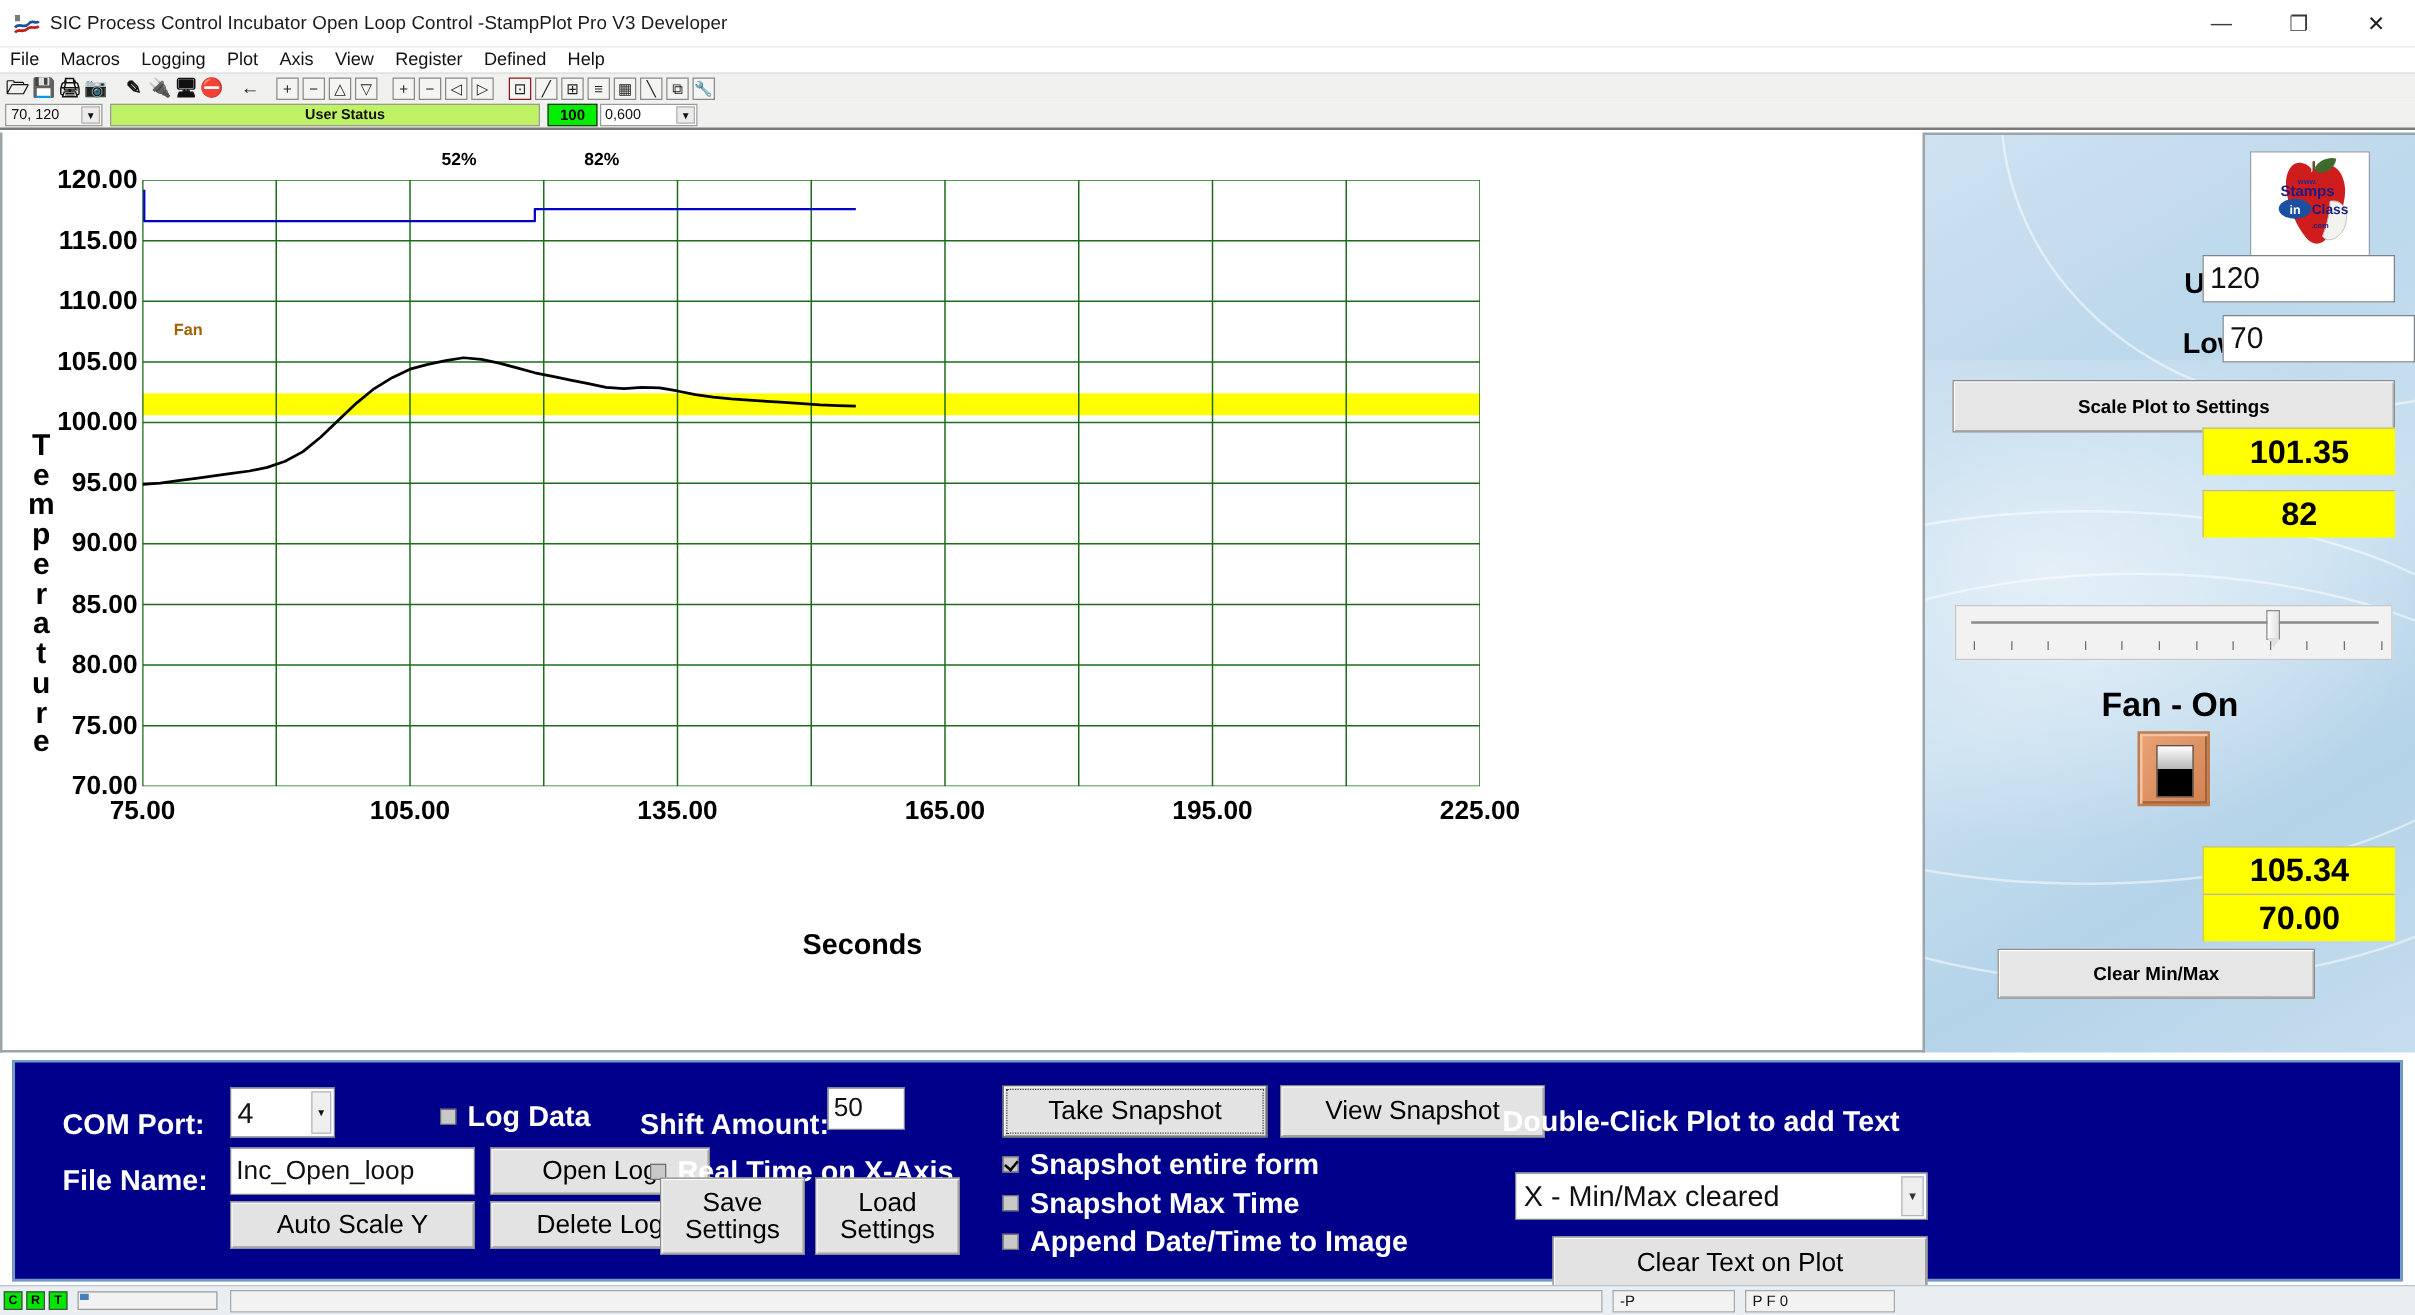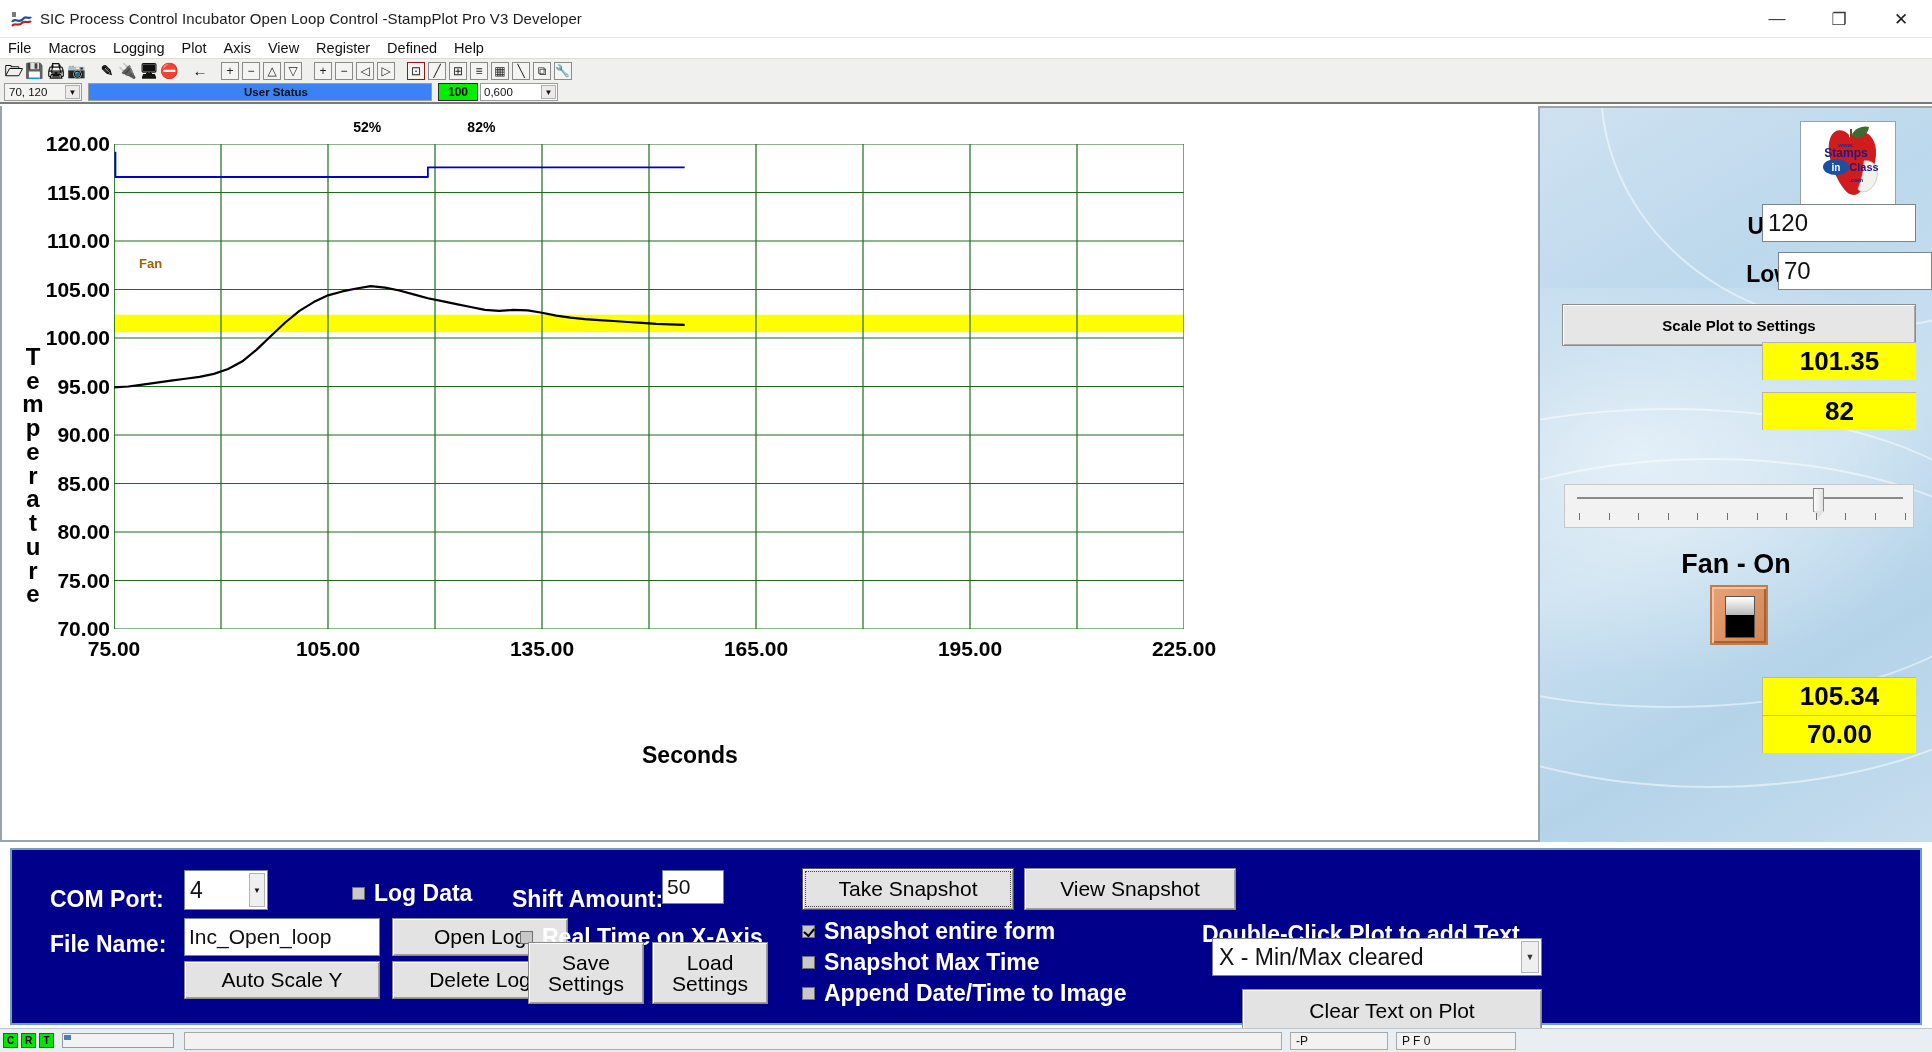--- a/index.html
+++ b/index.html
@@ -49,21 +49,21 @@
   }
   #combo-scale{
     width:78px;height:18px;background:#f4f4f2;border:1px solid #9a9a9a;
     display:flex;align-items:center;font-size:11.5px;color:#111;padding-left:4px;position:relative;
   }
   #combo-scale .arrow{
     position:absolute;right:1px;top:1px;width:15px;height:14px;background:#eceaea;
     border:1px solid #b0b0b0;display:flex;align-items:center;justify-content:center;font-size:8px;
   }
   #userstatus{
-    flex:none;width:344px;height:18px;margin-left:6px;background:#3b82f6;border:1px solid #9a9a9a;
+    flex:none;width:344px;height:18px;margin-left:6px;background:#bef264;border:1px solid #9a9a9a;
     display:flex;align-items:center;justify-content:center;font-size:11.5px;font-weight:bold;color:#111;padding-left:32px;
   }
   #pwm-green{
     width:40px;height:18px;background:#00ef00;border:1px solid #2b2b2b;margin-left:6px;
     display:flex;align-items:center;justify-content:center;font-size:12px;font-weight:bold;color:#000;
   }
   #combo-range{
     width:78px;height:18px;background:#fff;border:1px solid #9a9a9a;margin-left:2px;
     display:flex;align-items:center;font-size:11.5px;color:#111;padding-left:3px;position:relative;
   }
@@ -475,20 +475,21 @@
     <div class="sb-row" style="left:0px;top:578px;width:354px;justify-content:flex-end;">
       <span class="sb-label">Max. Temp.:</span>
     </div>
     <div class="sb-yellow" style="position:absolute;left:222px;top:569px;width:154px;height:38px;">105.34</div>
 
     <div class="sb-row" style="left:0px;top:616px;width:354px;justify-content:flex-end;">
       <span class="sb-label">Min. Temp.:</span>
     </div>
     <div class="sb-yellow" style="position:absolute;left:222px;top:607px;width:154px;height:38px;">70.00</div>
 
+    <div class="sb-button" style="position:absolute;left:58px;top:651px;width:254px;height:40px;">Clear Min/Max</div>
   </div>
 </div>
 
 <div id="bluepanel">
   <div class="bp-label" style="left:38px;top:36px;">COM Port:</div>
   <div style="position:absolute;left:172px;top:20px;width:84px;height:40px;background:#fff;border:1px solid #7d858b;display:flex;align-items:center;font-size:23px;color:#111;padding-left:5px;">
     <span>4</span>
     <span style="position:absolute;right:2px;top:2px;width:16px;height:34px;background:#efefef;border:1px solid #b4b4b4;display:flex;align-items:center;justify-content:center;font-size:8px;">▼</span>
   </div>
 
@@ -530,21 +531,21 @@
   </div>
   <div class="bp-check" style="left:790px;top:99px;">
     <span class="chkbox"></span>
     <span class="txt">Snapshot Max Time</span>
   </div>
   <div class="bp-check" style="left:790px;top:130px;">
     <span class="chkbox"></span>
     <span class="txt">Append Date/Time to Image</span>
   </div>
 
-  <div class="bp-label" style="left:1190px;top:34px;margin-top:37px;">Double-Click Plot to add Text</div>
+  <div class="bp-label" style="left:1190px;top:34px;">Double-Click Plot to add Text</div>
   <div id="bp-combo">
     <span>X - Min/Max cleared</span>
     <span class="arrow">▼</span>
   </div>
   <div class="bp-btn" style="left:1230px;top:139px;width:300px;height:44px;">Clear Text on Plot</div>
 </div>
 
 <div id="statusbar">
   <div class="crt">C</div>
   <div class="crt">R</div>

